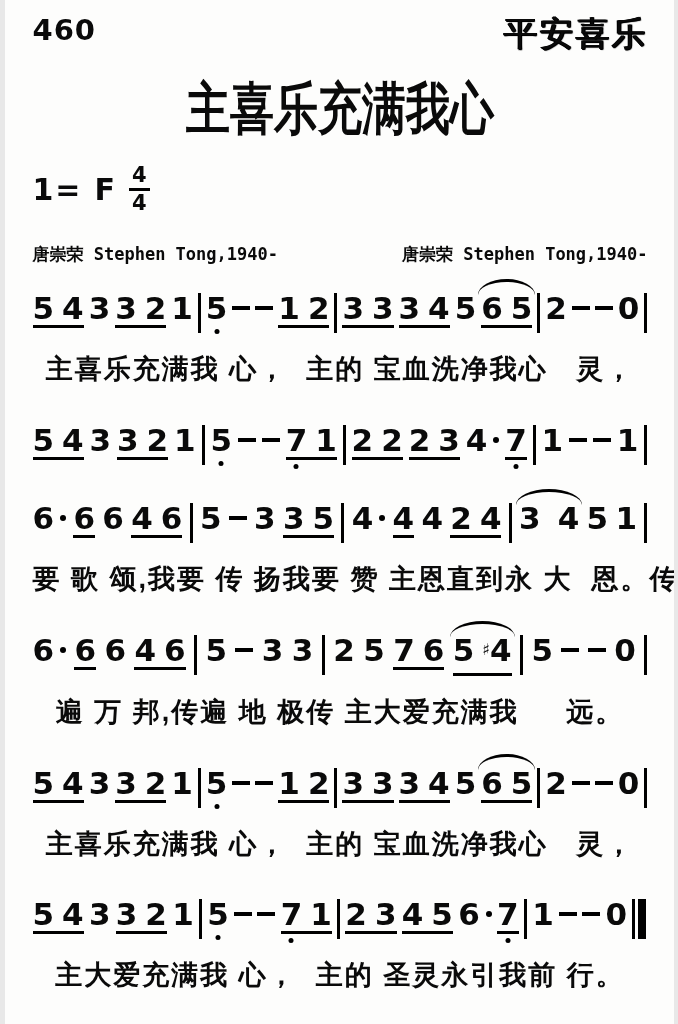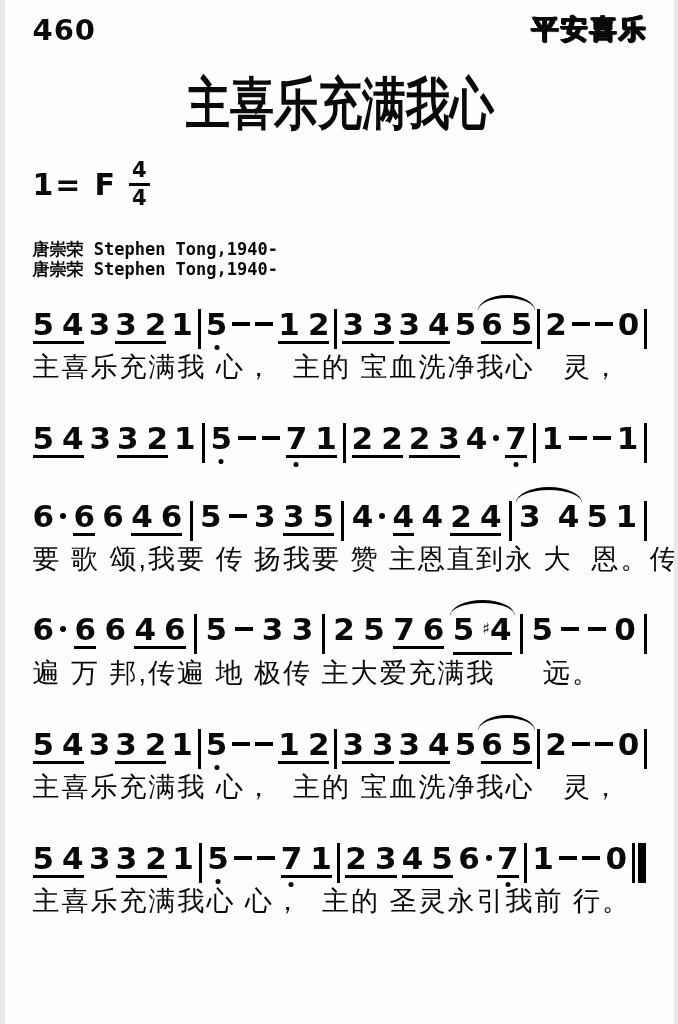--- a/index.html
+++ b/index.html
@@ -5,40 +5,40 @@
   html,body{margin:0;padding:0;background:#e8e8e8;}
   .page{
     width:669px;height:1024px;margin:0 auto;background:#fdfdfc;color:#0a0a0a;
     box-sizing:border-box;padding:16px 26px 0 28px;overflow:hidden;
     font-family:"Liberation Sans",sans-serif;position:relative;
   }
   
   .hdr{display:flex;justify-content:space-between;align-items:flex-start;}
   .pagenum{font:bold 29px/1 "DejaVu Sans",sans-serif;letter-spacing:1px;}
   .category{
-    font-size:27px;line-height:1;font-weight:700;letter-spacing:2px;
+    font-size:34px;line-height:1;font-weight:400;letter-spacing:2px;
     text-shadow:1px 0 0 #000,0 1px 0 #000,1px 1px 1px #000,-1px 0 0 #000;
   }
   
   .title{
     text-align:center;margin-top:30px;font-size:44px;font-weight:900;
     letter-spacing:0px;transform:scaleY(1.28);transform-origin:center;
     white-space:nowrap;
   }
   
   .keysig{display:flex;align-items:center;gap:12px;margin-top:26px;
     font:bold 30px/1 "DejaVu Sans",sans-serif;}
   .keysig .eq{letter-spacing:2px;}
   .meter{display:inline-flex;flex-direction:column;align-items:center;
     font:bold 21px/1 "DejaVu Sans",sans-serif;margin-left:2px;}
   .meter .mt{border-bottom:3px solid #000;padding:0 3px 2px;}
   .meter .mb{padding-top:2px;}
   
   .credits{display:flex;justify-content:space-between;margin-top:30px;
-    font:bold 17px/1.2 "DejaVu Sans Mono",monospace;letter-spacing:0px;white-space:pre;flex-direction:column;}
+    font:bold 17px/1.2 "DejaVu Sans Mono",monospace;letter-spacing:0px;white-space:pre;}
   
   .system{margin-top:23px;}
   .system.first{margin-top:14px;}
   .notation-line{
     display:flex;justify-content:space-between;align-items:flex-start;
     padding-top:17px;position:relative;
   }
   .grp{position:relative;display:inline-flex;align-items:flex-start;gap:8px;}
   .grp.u{border-bottom:3px solid #000;padding-bottom:4px;}
   .grp.sp{gap:17px;}
@@ -46,22 +46,22 @@
   .lowdot{position:absolute;left:50%;bottom:-13px;width:5px;height:5px;
     border-radius:50%;background:#000;transform:translateX(-50%);}
   .grp.u .lowdot{bottom:-16px;}
   .dotafter{width:6px;height:6px;border-radius:50%;background:#000;
     align-self:flex-start;margin:10px 0 0 -2px;}
   .sharp{font-size:16px;font-weight:bold;position:relative;top:-6px;margin-right:0px;}
   .dash{width:18px;height:4px;background:#000;margin-top:11px;}
   .bar{width:3px;height:40px;background:#000;margin-top:-2px;flex:none;}
   .bar.final{position:relative;margin-right:12px;}
   .bar.final::after{content:"";position:absolute;left:6px;top:0;width:8px;height:100%;background:#000;}
-  .lyrics{margin-top:2px;font-size:27px;line-height:1.25;font-weight:normal;
-    letter-spacing:2px;white-space:pre;}
+  .lyrics{margin-top:20px;font-size:27px;line-height:1.25;font-weight:bold;
+    letter-spacing:2px;white-space:pre;text-align:center;}
 </style>
 </head>
 <body>
 
 <div class="page">
 
   <div class="hdr">
     <div class="pagenum">460</div>
     <div class="category">平安喜乐</div>
   </div>
@@ -454,16 +454,16 @@
           <span class="dash"></span>
         </div>
         <div class="grp">
           <span class="dash"></span>
         </div>
         <div class="grp">
           <span class="nt">0</span>
         </div>
         <div class="bar final"></div>
       </div>
-    <div class="lyrics">主喜乐充满我心 心，  主的 圣灵永引我前 行。</div>
+    <div class="lyrics">主大爱充满我 心，  主的 圣灵永引我前 行。</div>
   </div>
 
 </div>
 
 </body></html>

